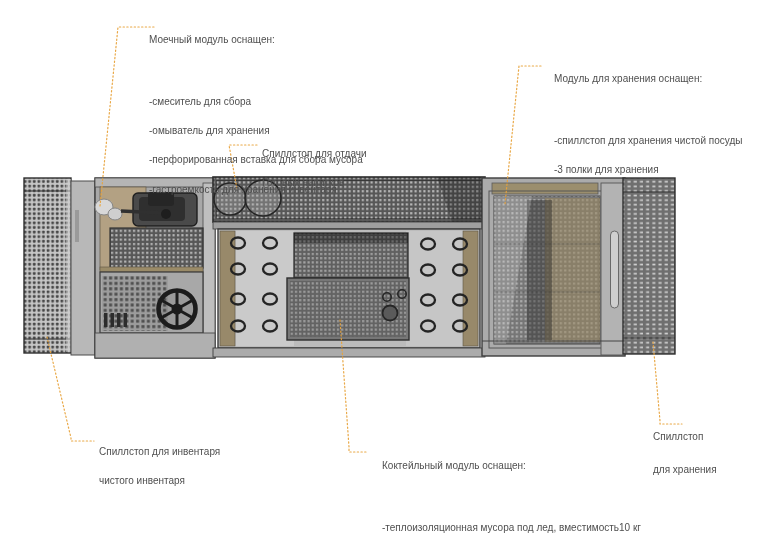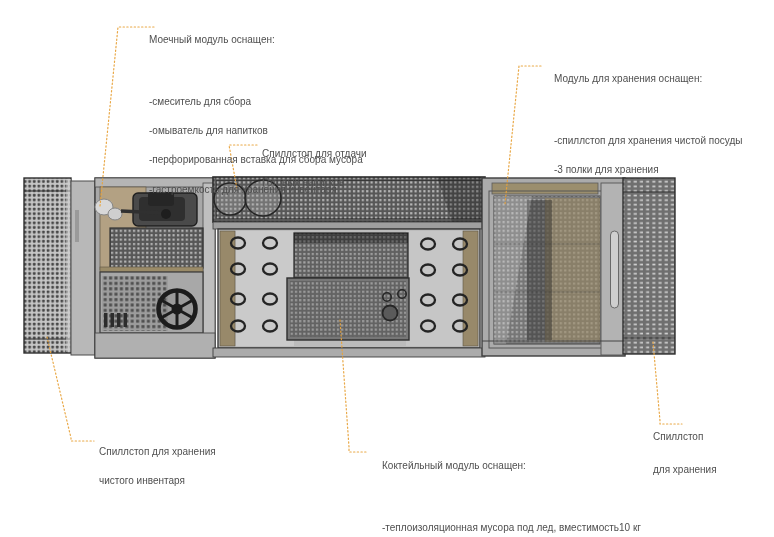--- a/index.html
+++ b/index.html
@@ -179,21 +179,21 @@
     <polyline points="340,320 349,447 349,452 367,452"></polyline>
     <polyline points="47,337 71,438 71,441 94,441"></polyline>
     <polyline points="653,342 660,421 660,424 682,424"></polyline>
   </g>
 </svg>
 
 <div class="ann" style="left:149px;top:15px;">
   <div class="ann-title">Моечный модуль оснащен:</div>
   <div class="ann-items">
     <div>-смеситель для сбора</div>
-    <div>-омыватель для напитков</div>
+    <div>-омыватель для хранения</div>
     <div>-перфорированная вставка для сбора мусора</div>
     <div>-гастроемкость для хранения инвентаря</div>
   </div>
 </div>
 
 <div class="ann" style="left:262px;top:129px;">
   <div>Спиллстоп для отдачи</div>
   <div>Готовых напитков</div>
 </div>
 
@@ -210,20 +210,20 @@
   <div class="ann-items">
     <div>-теплоизоляционная мусора под лед, вместимость10 кг</div>
     
     
     
     
   </div>
 </div>
 
 <div class="ann" style="left:99px;top:427px;">
-  <div>Спиллстоп для хранения</div>
+  <div>Спиллстоп для инвентаря</div>
   <div>чистого инвентаря</div>
 </div>
 
 <div class="ann" style="left:653px;top:409px;line-height:11px;">
   <div>Спиллстоп</div>
   <div>для хранения</div>
 </div>
 
 </body></html>

